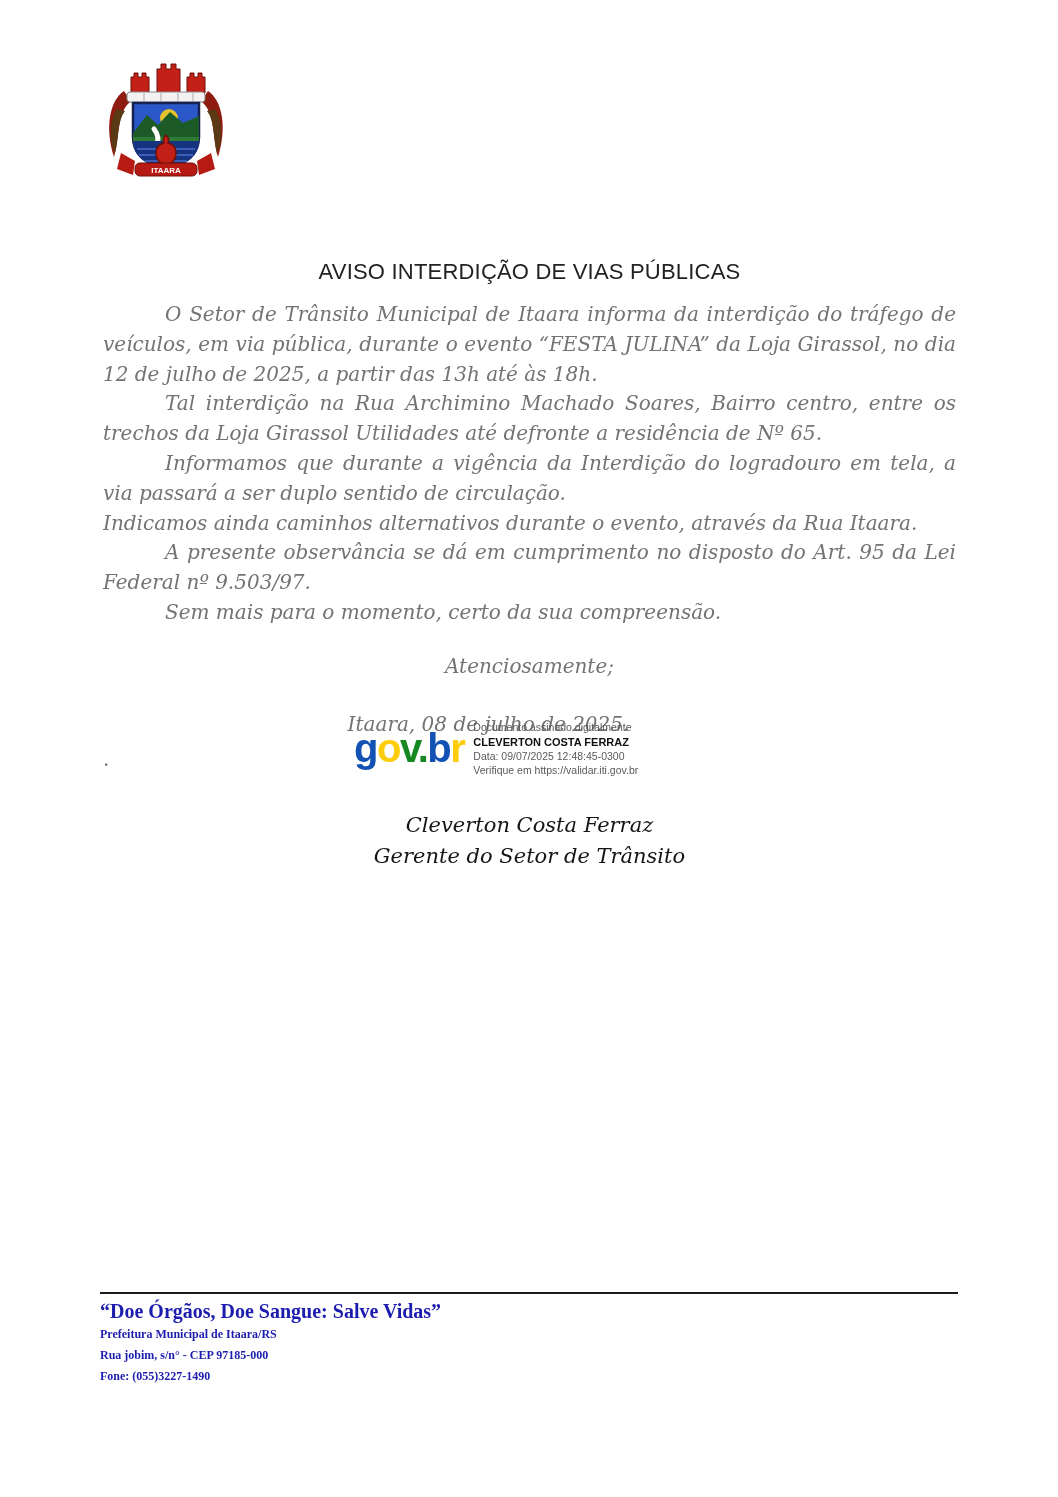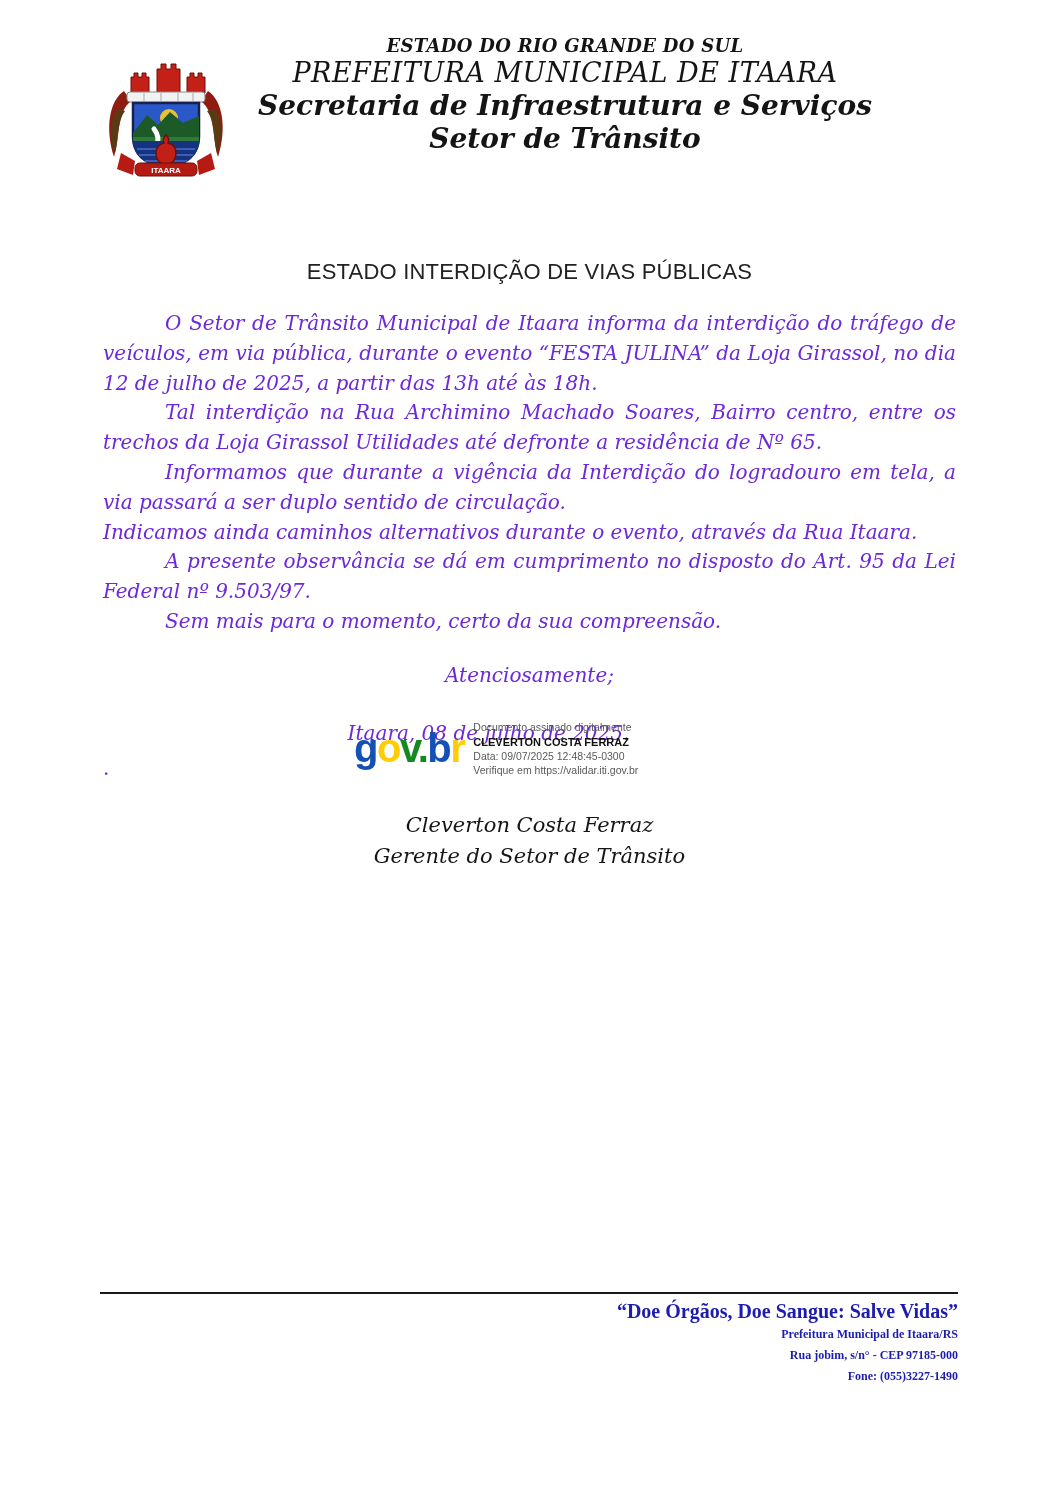--- a/index.html
+++ b/index.html
@@ -26,23 +26,23 @@
   
   .doc-title{
     position:absolute;top:259px;left:103px;width:853px;
     text-align:center;
     font-family:"Liberation Sans", sans-serif;
     font-size:22px;color:#222;letter-spacing:.2px;
   }
 
   
   .body-text{
-    position:absolute;top:309px;left:103px;width:853px;
+    position:absolute;top:300px;left:103px;width:853px;
     font-size:20px;font-style:italic;line-height:29.8px;
-    text-align:justify;color:#6d28d9;
+    text-align:justify;color:#737373;
   }
   .body-text p{margin:0;}
   .body-text p.indent{text-indent:62px;}
   .closing{margin-top:24px !important;text-align:center;}
   .dateline{text-align:center;padding-right:82px;margin-top:28px !important;}
   .stray-dot{margin-top:6px !important;text-align:left;font-style:normal;}
 
   
   .stamp{
     position:absolute;top:720px;left:354px;
@@ -60,21 +60,21 @@
   
   .sig-block{
     position:absolute;top:810px;left:103px;width:853px;
     text-align:center;font-size:21px;font-style:italic;line-height:31px;
     color:#151515;
   }
 
   
   .footer{
     position:absolute;top:1292px;left:100px;width:858px;
-    text-align:right;
+    text-align:left;
     font-family:"Liberation Serif", serif;font-weight:bold;
     color:#1c1cae;
   }
   .footer-rule{border-top:2px solid #1a1a1a;height:0;margin-bottom:5px;}
   .f-motto{font-size:20px;line-height:25px;}
   .f-line{font-size:12px;line-height:21px;}
 </style>
 </head>
 <body>
 
@@ -111,28 +111,22 @@
     <line x1="46" y1="104" x2="88" y2="104" stroke="#4a6ecb" stroke-width="1.5"></line>
 
     <path d="M67,78 q-4,4 -2,8 q-8,2 -8,10 q0,10 10,12 q10,-2 10,-12 q0-8 -8,-10 q2,-4 -2,-8 Z" fill="#c22017" stroke="#6e0f08" stroke-width="1.5"></path>
 
     <path d="M22,96 L36,104 L34,118 L18,112 Z" fill="#b51b12"></path>
     <path d="M112,96 L98,104 L100,118 L116,112 Z" fill="#b51b12"></path>
     <rect x="36" y="106" width="62" height="13" rx="5" fill="#b51b12" stroke="#6e0f08" stroke-width="1"></rect>
     <text x="67" y="116" text-anchor="middle" font-family="Liberation Sans, sans-serif" font-size="8" font-weight="bold" fill="#ffffff">ITAARA</text>
   </svg>
 
-  <div class="header-text">
-    <div class="h-line1">ESTADO DO RIO GRANDE DO SUL</div>
-    <div class="h-line2">PREFEITURA MUNICIPAL DE ITAARA</div>
-    <div class="h-line3">Secretaria de Infraestrutura e Serviços</div>
-    <div class="h-line4">Setor de Trânsito</div>
-  </div>
 
-  <div class="doc-title">ESTADO INTERDIÇÃO DE VIAS PÚBLICAS</div>
+  <div class="doc-title">AVISO INTERDIÇÃO DE VIAS PÚBLICAS</div>
 
   <div class="body-text">
     <p class="indent">O Setor de Trânsito Municipal de Itaara informa da interdição do tráfego de veículos, em via pública, durante o evento “FESTA JULINA” da Loja Girassol, no dia 12 de julho de 2025, a partir das 13h até às 18h.</p>
     <p class="indent">Tal interdição na Rua Archimino Machado Soares, Bairro centro, entre os trechos da Loja Girassol Utilidades até defronte a residência de Nº 65.</p>
     <p class="indent">Informamos que durante a vigência da Interdição do logradouro em tela, a via passará a ser duplo sentido de circulação.</p>
     <p>Indicamos ainda caminhos alternativos durante o evento, através da Rua Itaara.</p>
     <p class="indent">A presente observância se dá em cumprimento no disposto do Art. 95 da Lei Federal nº 9.503/97.</p>
     <p class="indent">Sem mais para o momento, certo da sua compreensão.</p>
     <p class="closing">Atenciosamente;</p>
     <p class="dateline">Itaara, 08 de julho de 2025.</p>

